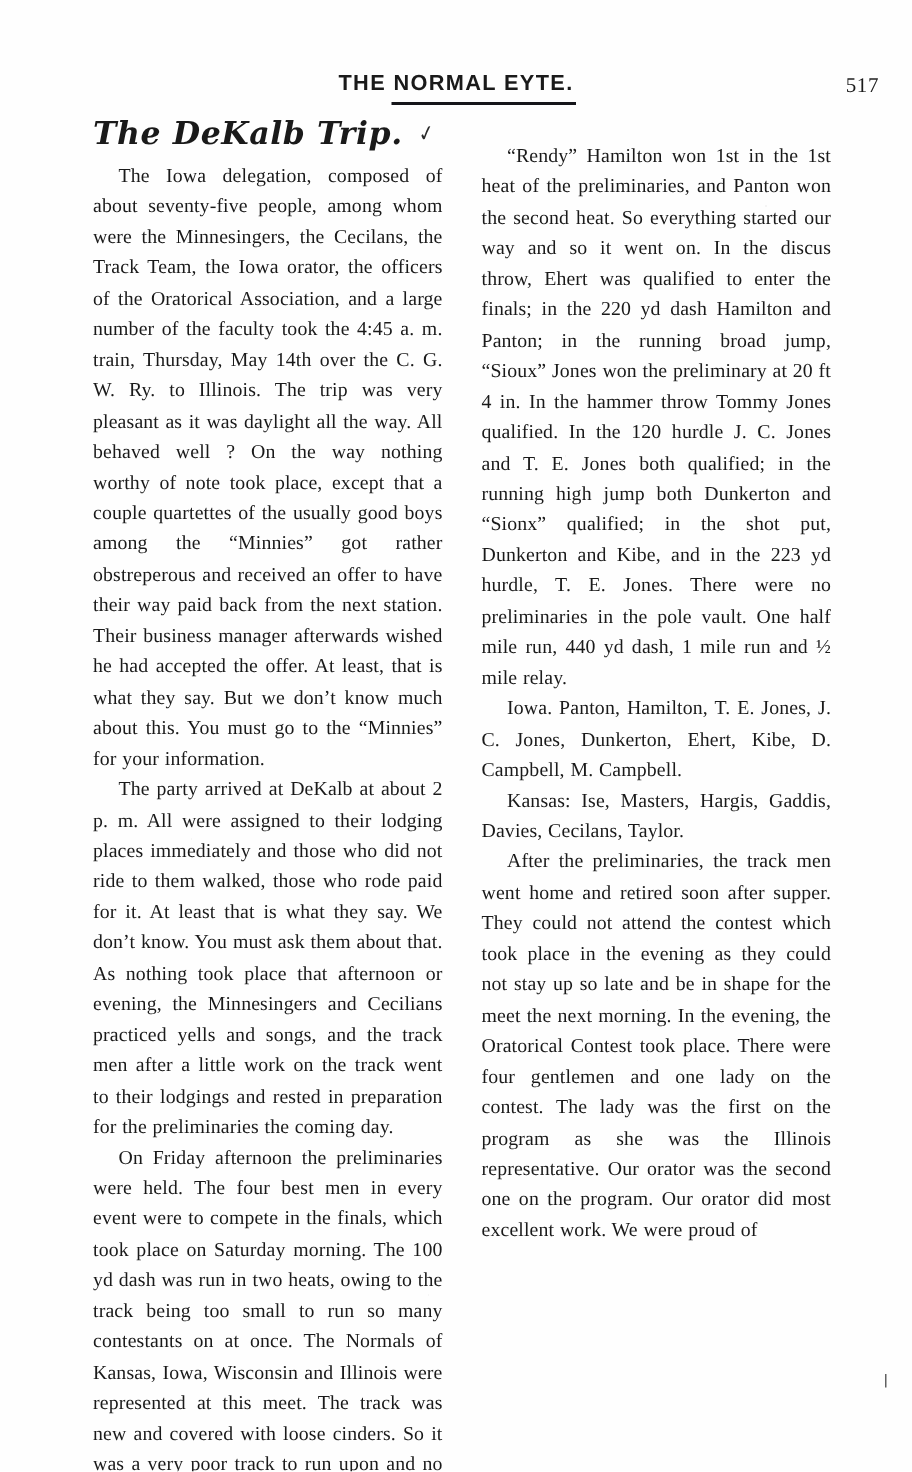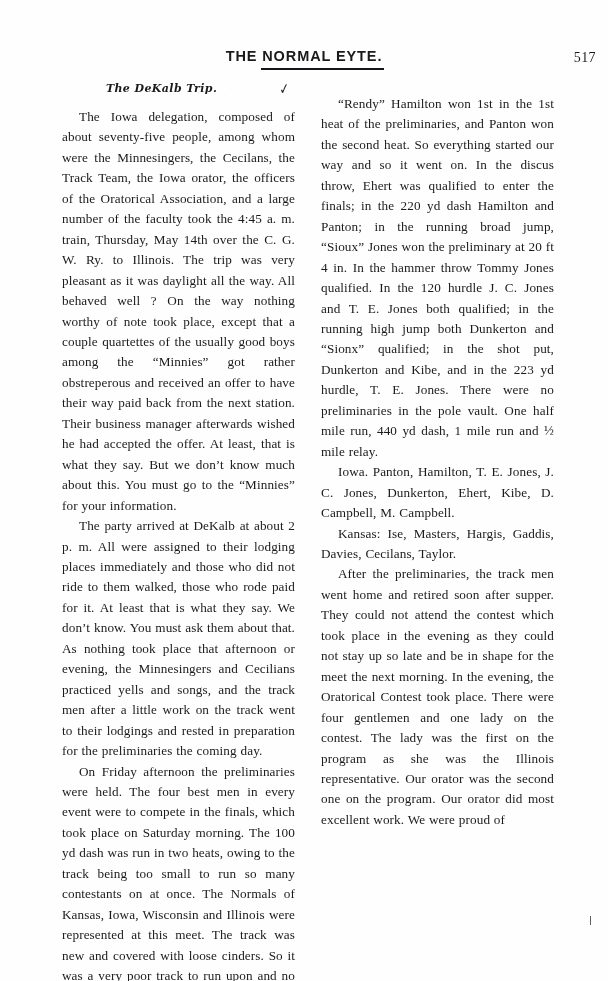--- a/index.html
+++ b/index.html
@@ -61,21 +61,21 @@
     position: absolute;
     left: 261px;
     top: 20px;
     width: 123px;
     height: 2.4px;
     background: #15151a;
   }
 
   #page-number {
     position: absolute;
-    right: 12px;
+    right: 22px;
     top: 2px;
     font-size: 14px;
     font-family: "Liberation Serif", serif;
     letter-spacing: .4px;
   }
 
   
   #article {
     position: absolute;
     left: 62px;
@@ -97,21 +97,21 @@
   #headline-row {
     position: relative;
     height: 26px;
     margin-bottom: 3px;
   }
 
   #article-title {
     font-family: "DejaVu Serif", "Liberation Serif", serif;
     font-weight: bold;
     font-style: italic;
-    font-size: 11px;
+    font-size: 21px;
     letter-spacing: .4px;
     text-align: center;
     padding-right: 34px;
     white-space: nowrap;
     line-height: 22px;
   }
 
   #headline-check {
     position: absolute;
     right: 4px;

